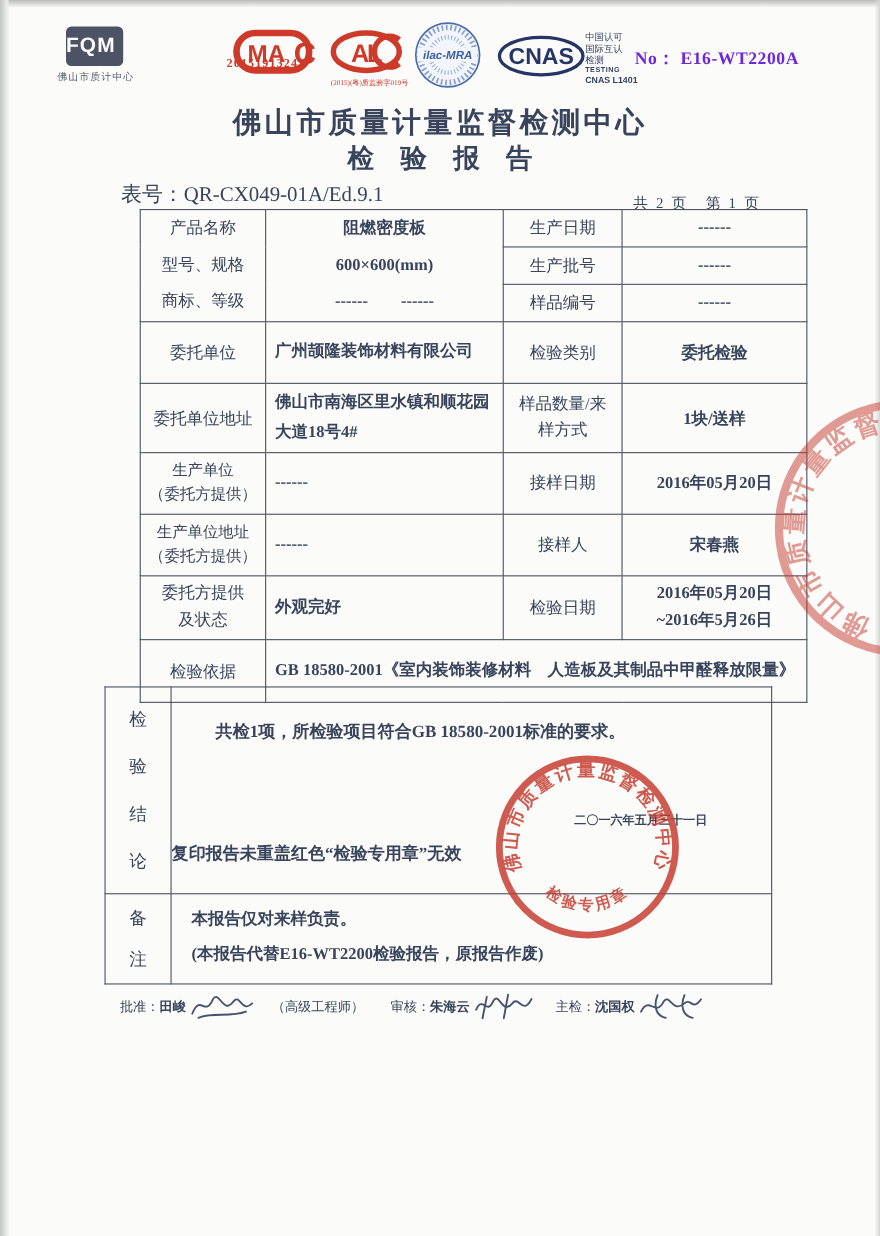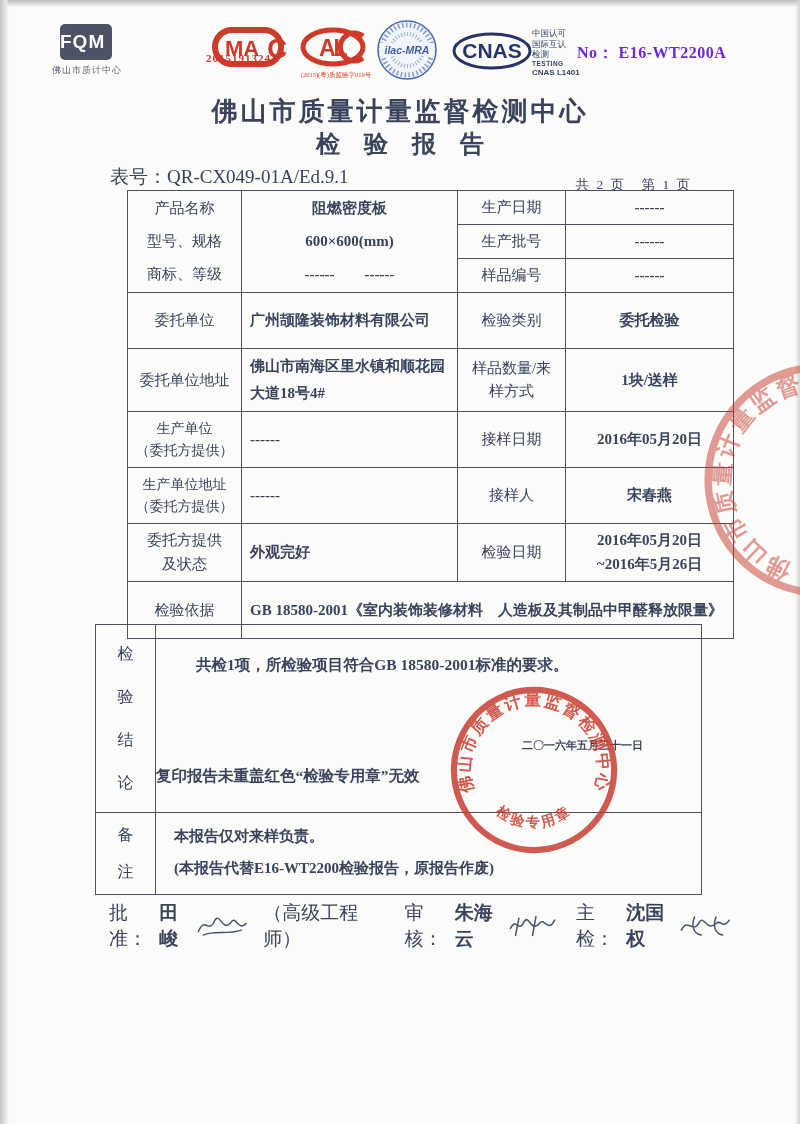--- a/index.html
+++ b/index.html
@@ -50,21 +50,21 @@
         box-sizing:border-box;font-size:16px;}
   .ccl-cell{vertical-align:top;}
   .ccl-text{margin:30px 0 0 40px;font-weight:600;font-size:15.5px;}
   .ccl-date{margin-top:62px;text-align:right;padding-right:58px;font-weight:600;font-size:11px;}
   .ccl-note{margin-top:13px;text-align:left;padding-right:12px;font-weight:600;font-size:15.5px;}
   .rem-cell{vertical-align:top;}
   .rem-cell div{margin-left:18px;line-height:2.1;font-weight:600;font-size:15px;}
   .rem-cell div:first-child{margin-top:8px;}
 
   
-  .footer{left:95px;top:900px;width:640px;display:flex;align-items:center;font-size:19px;justify-content:flex-end;}
+  .footer{left:95px;top:900px;width:640px;display:flex;align-items:center;font-size:12px;}
   .footer .nm{font-weight:700;}
   .footer .lbl{margin-left:0;}
   .sig{margin:0 2px;}
 
   
   .seal{position:absolute;}
   .seal-main{left:446px;top:682px;width:176px;height:176px;opacity:.84;}
   .seal-edge{left:697px;top:356px;width:248px;height:248px;opacity:.5;transform:rotate(-52deg);}
 </style>
 </head>

